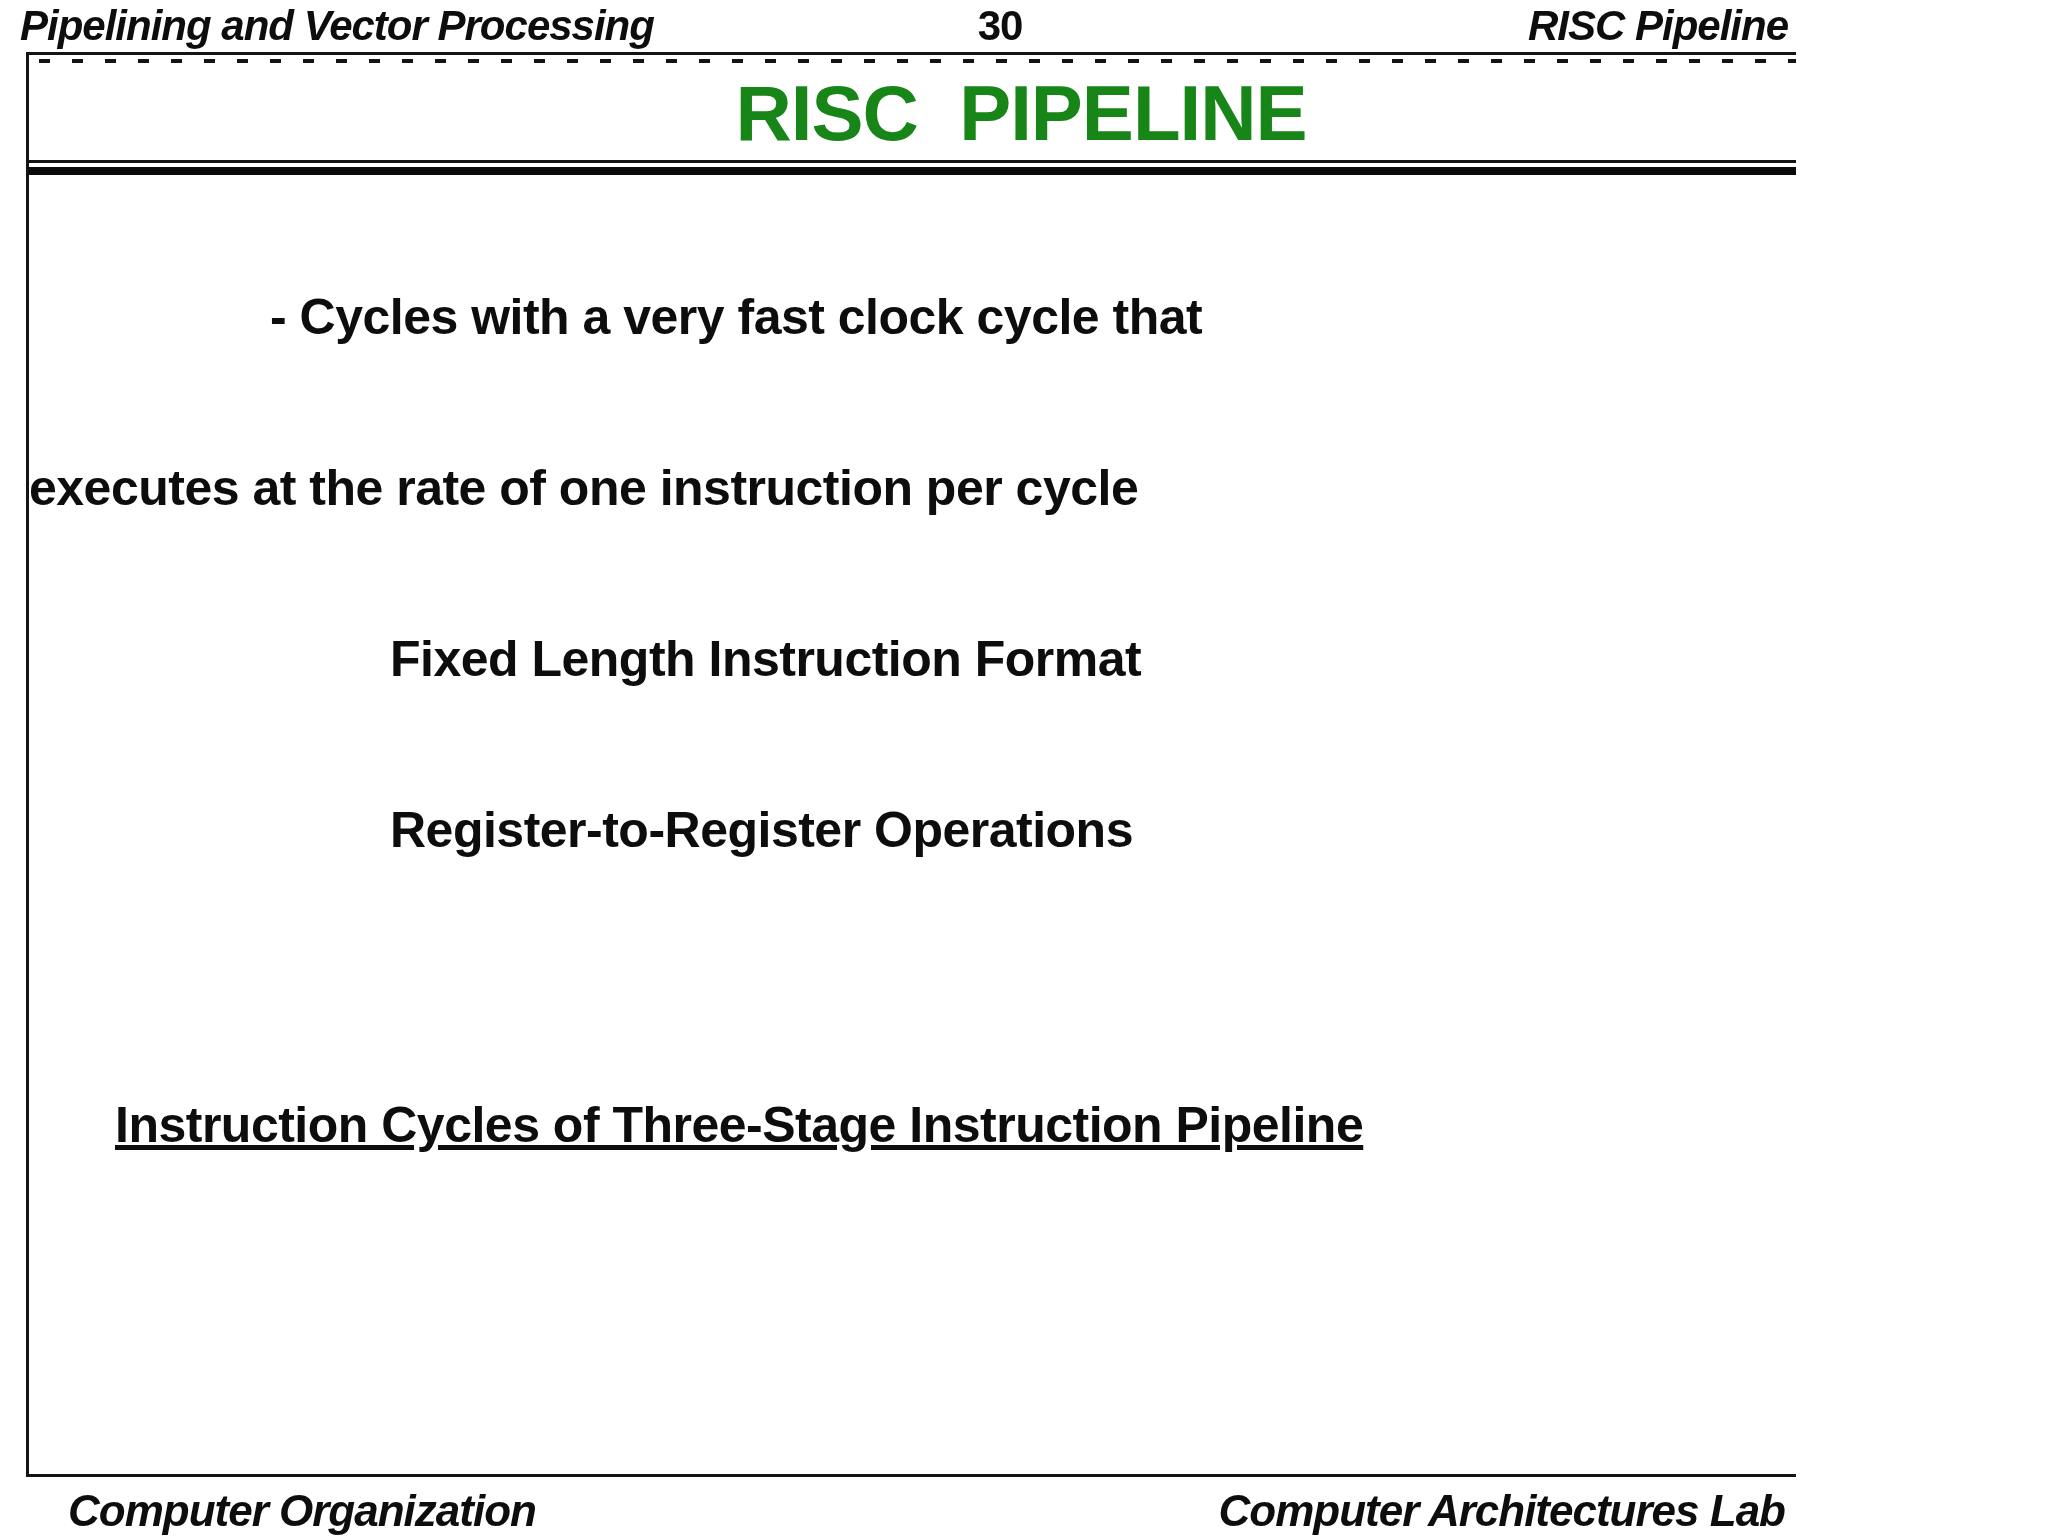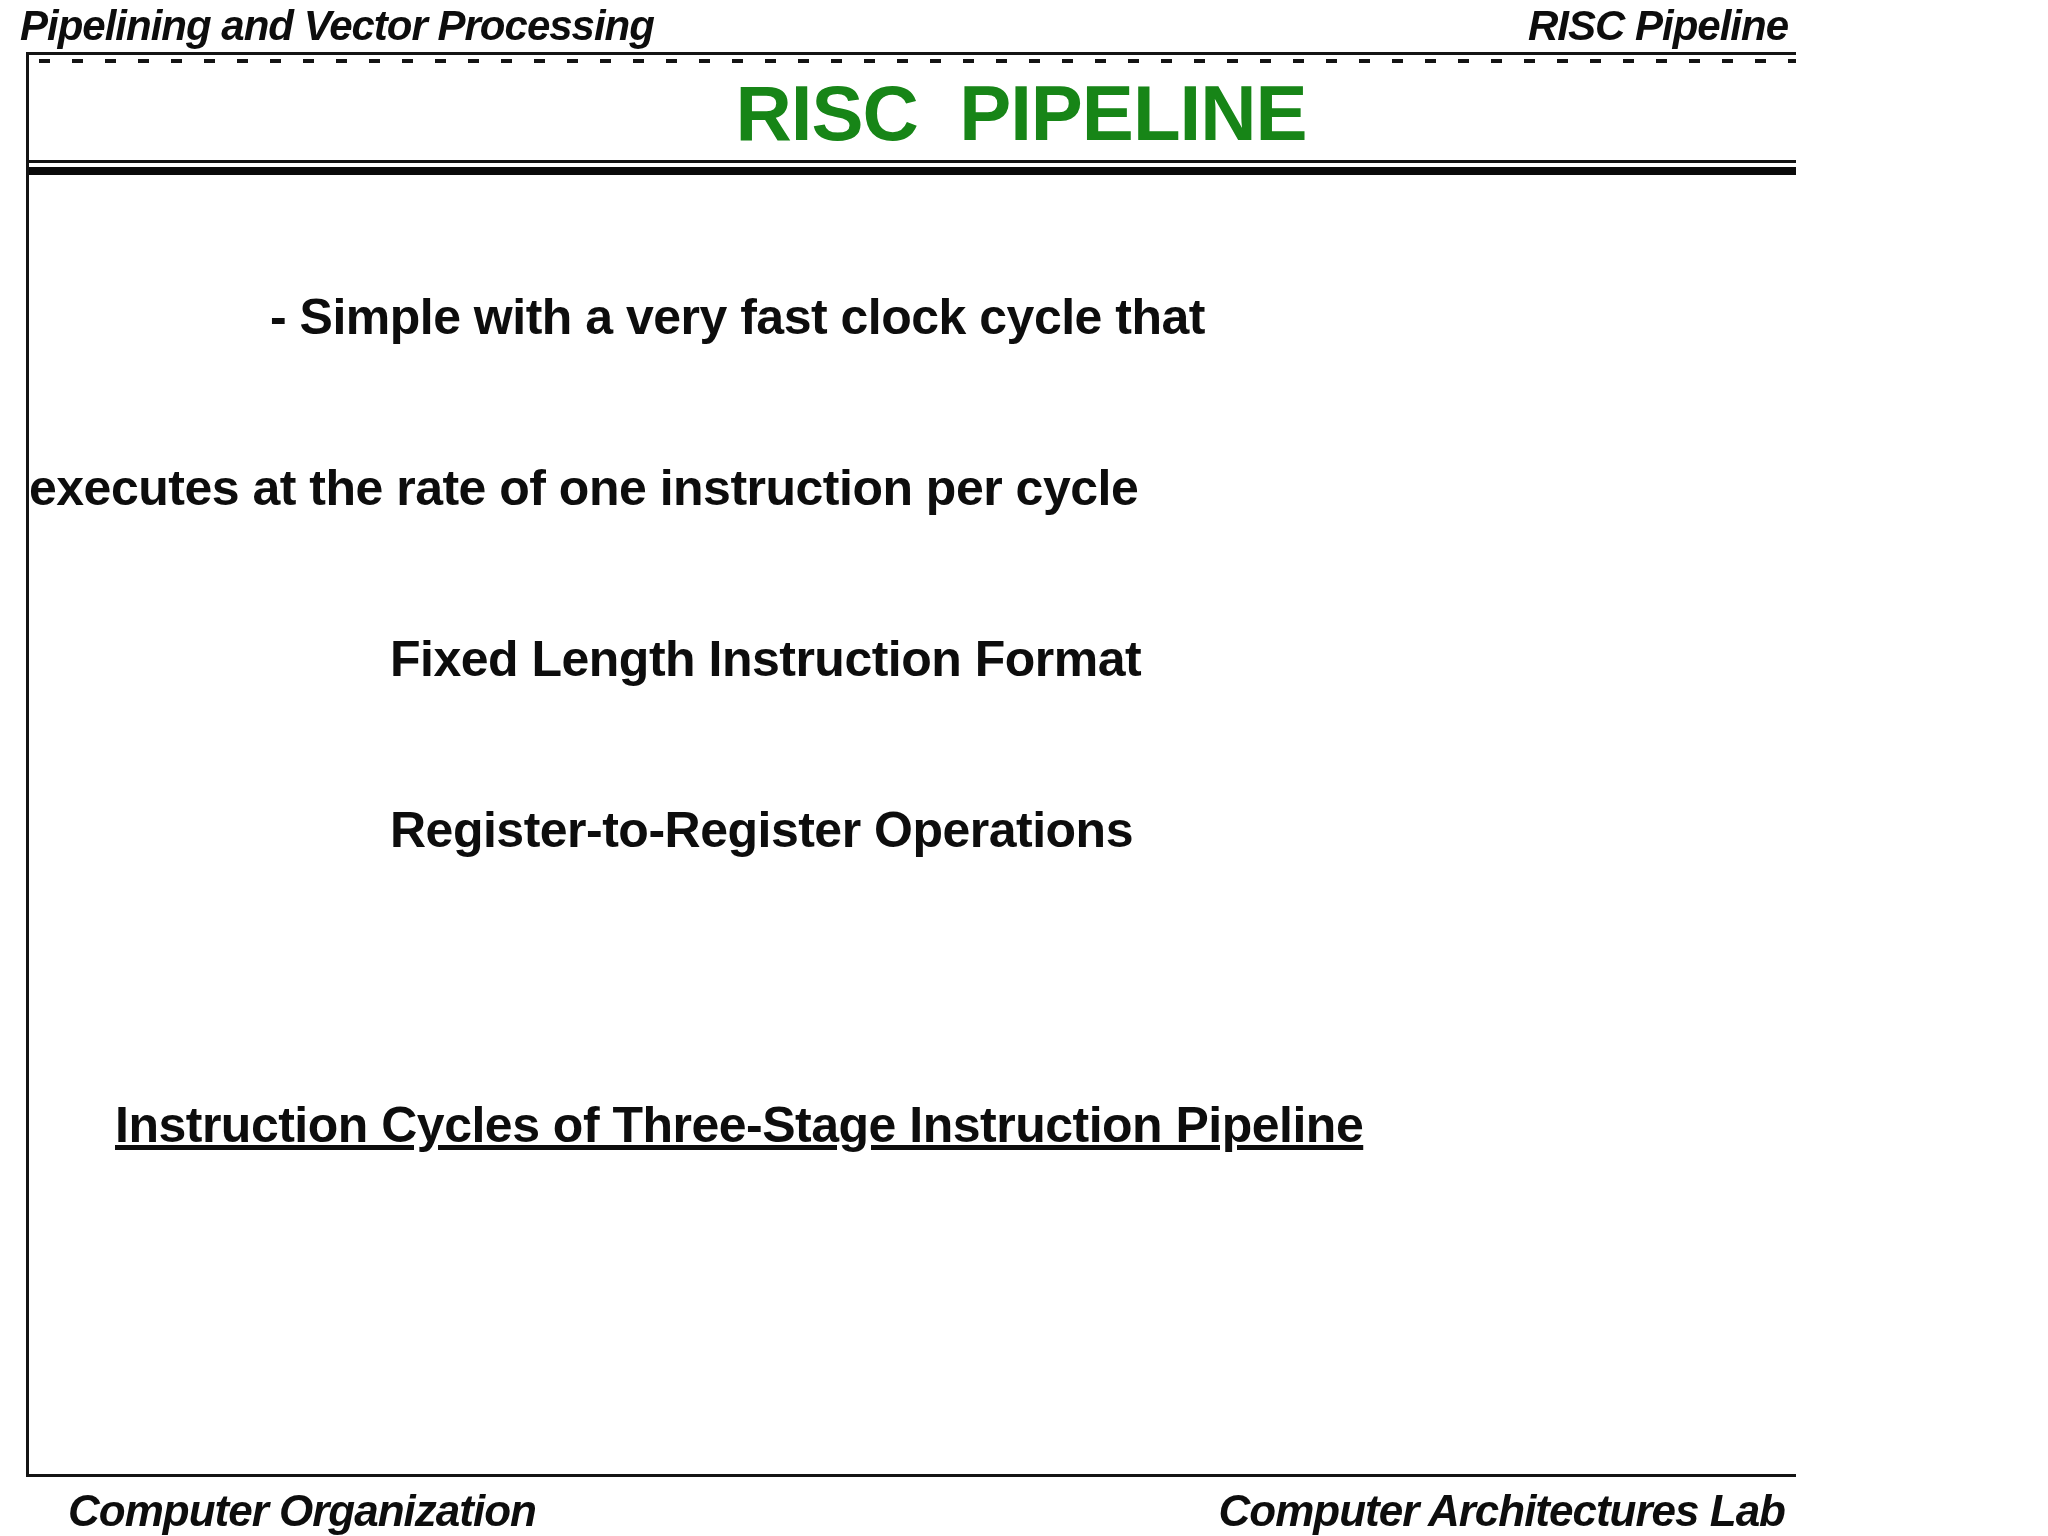--- a/index.html
+++ b/index.html
@@ -42,30 +42,31 @@
   .ftr{position:absolute;top:1486px;font-weight:bold;font-style:italic;font-size:44px;letter-spacing:-1px;white-space:pre;}
   .ftr-left{left:68px;}
   .ftr-right{right:11px;}
 </style>
 </head>
 <body>
 
 <div class="page">
 
   <div class="hdr hdr-left">Pipelining and Vector Processing</div>
+  <div class="hdr hdr-center">30</div>
   <div class="hdr hdr-right">RISC Pipeline</div>
 
   <div class="content-box">
     <div class="dash-row"></div>
     <div class="slide-title" style="color: rgb(23, 133, 23);">RISC  PIPELINE</div>
     <div class="rule-thin"></div>
     <div class="rule-thick"></div>
 
     <div class="body">
-      <div class="line il0">- Simple with a very fast clock cycle that</div>
+      <div class="line il0">- Cycles with a very fast clock cycle that</div>
       <div class="line il1">executes at the rate of one instruction per cycle</div>
       <div class="line il3">Fixed Length Instruction Format</div>
       <div class="line il4">Register-to-Register Operations</div>
 
       <div class="line section-title">Instruction Cycles of Three-Stage Instruction Pipeline</div>
 
       
 
       
 

